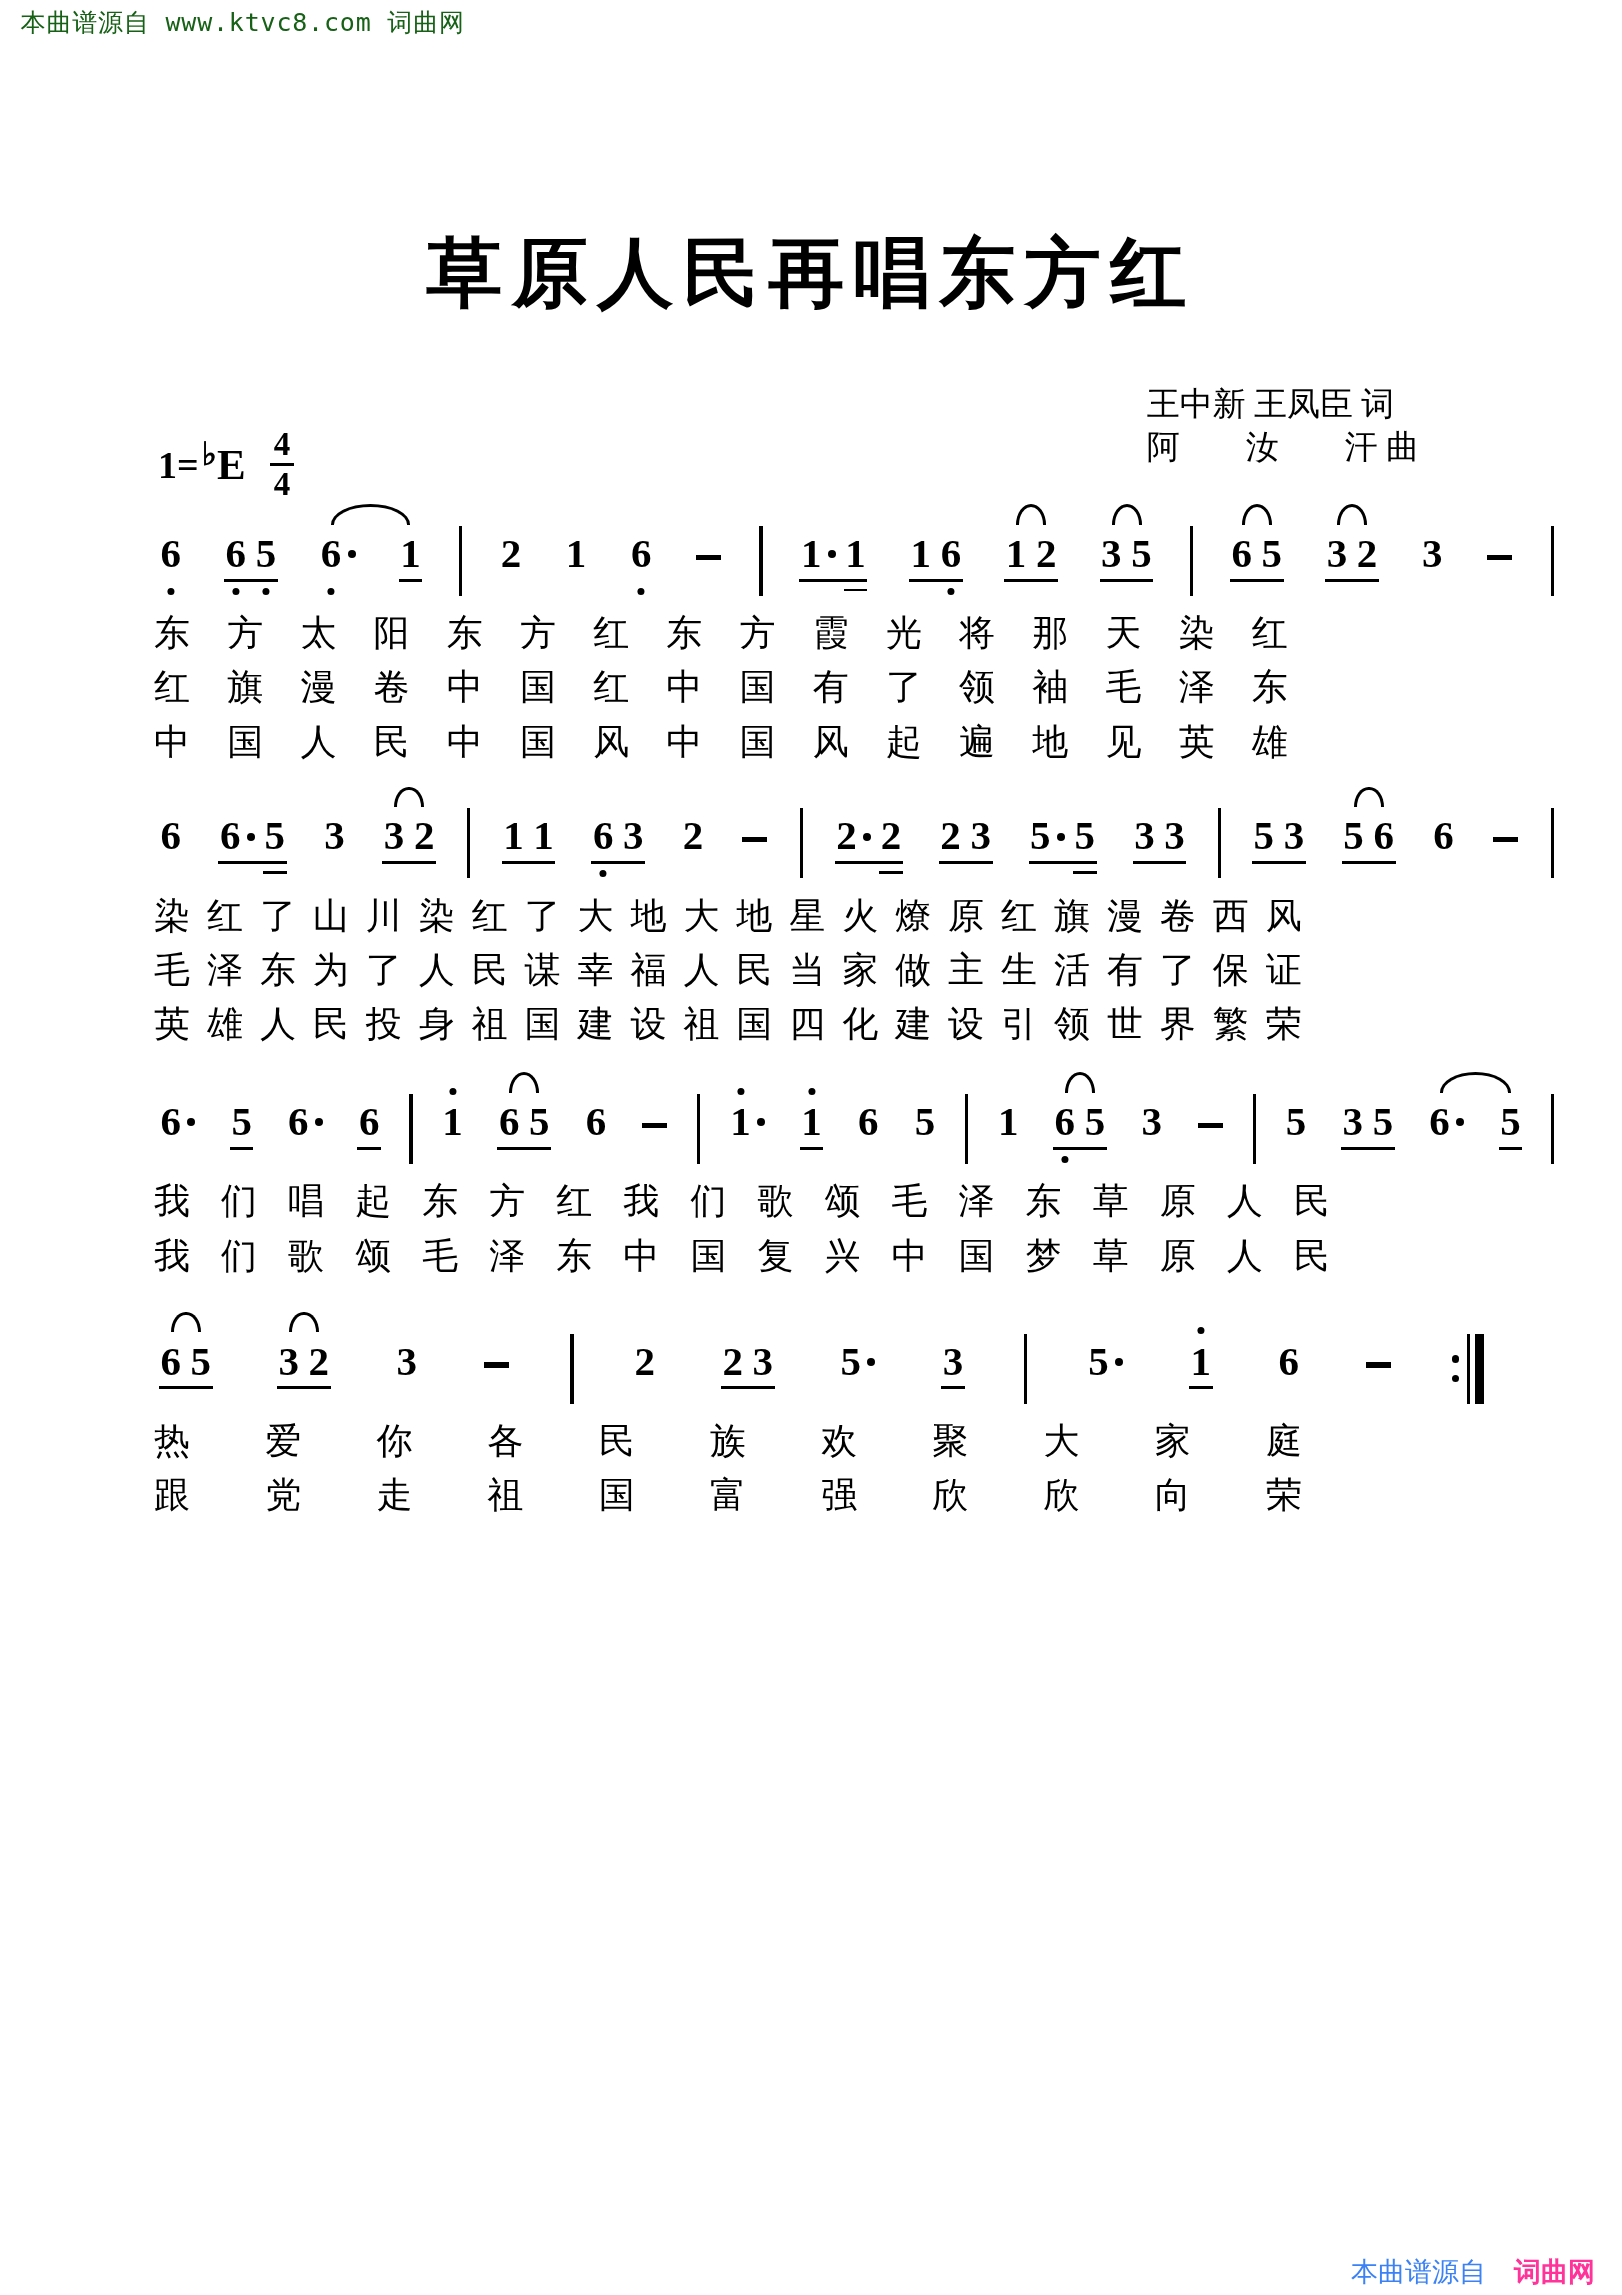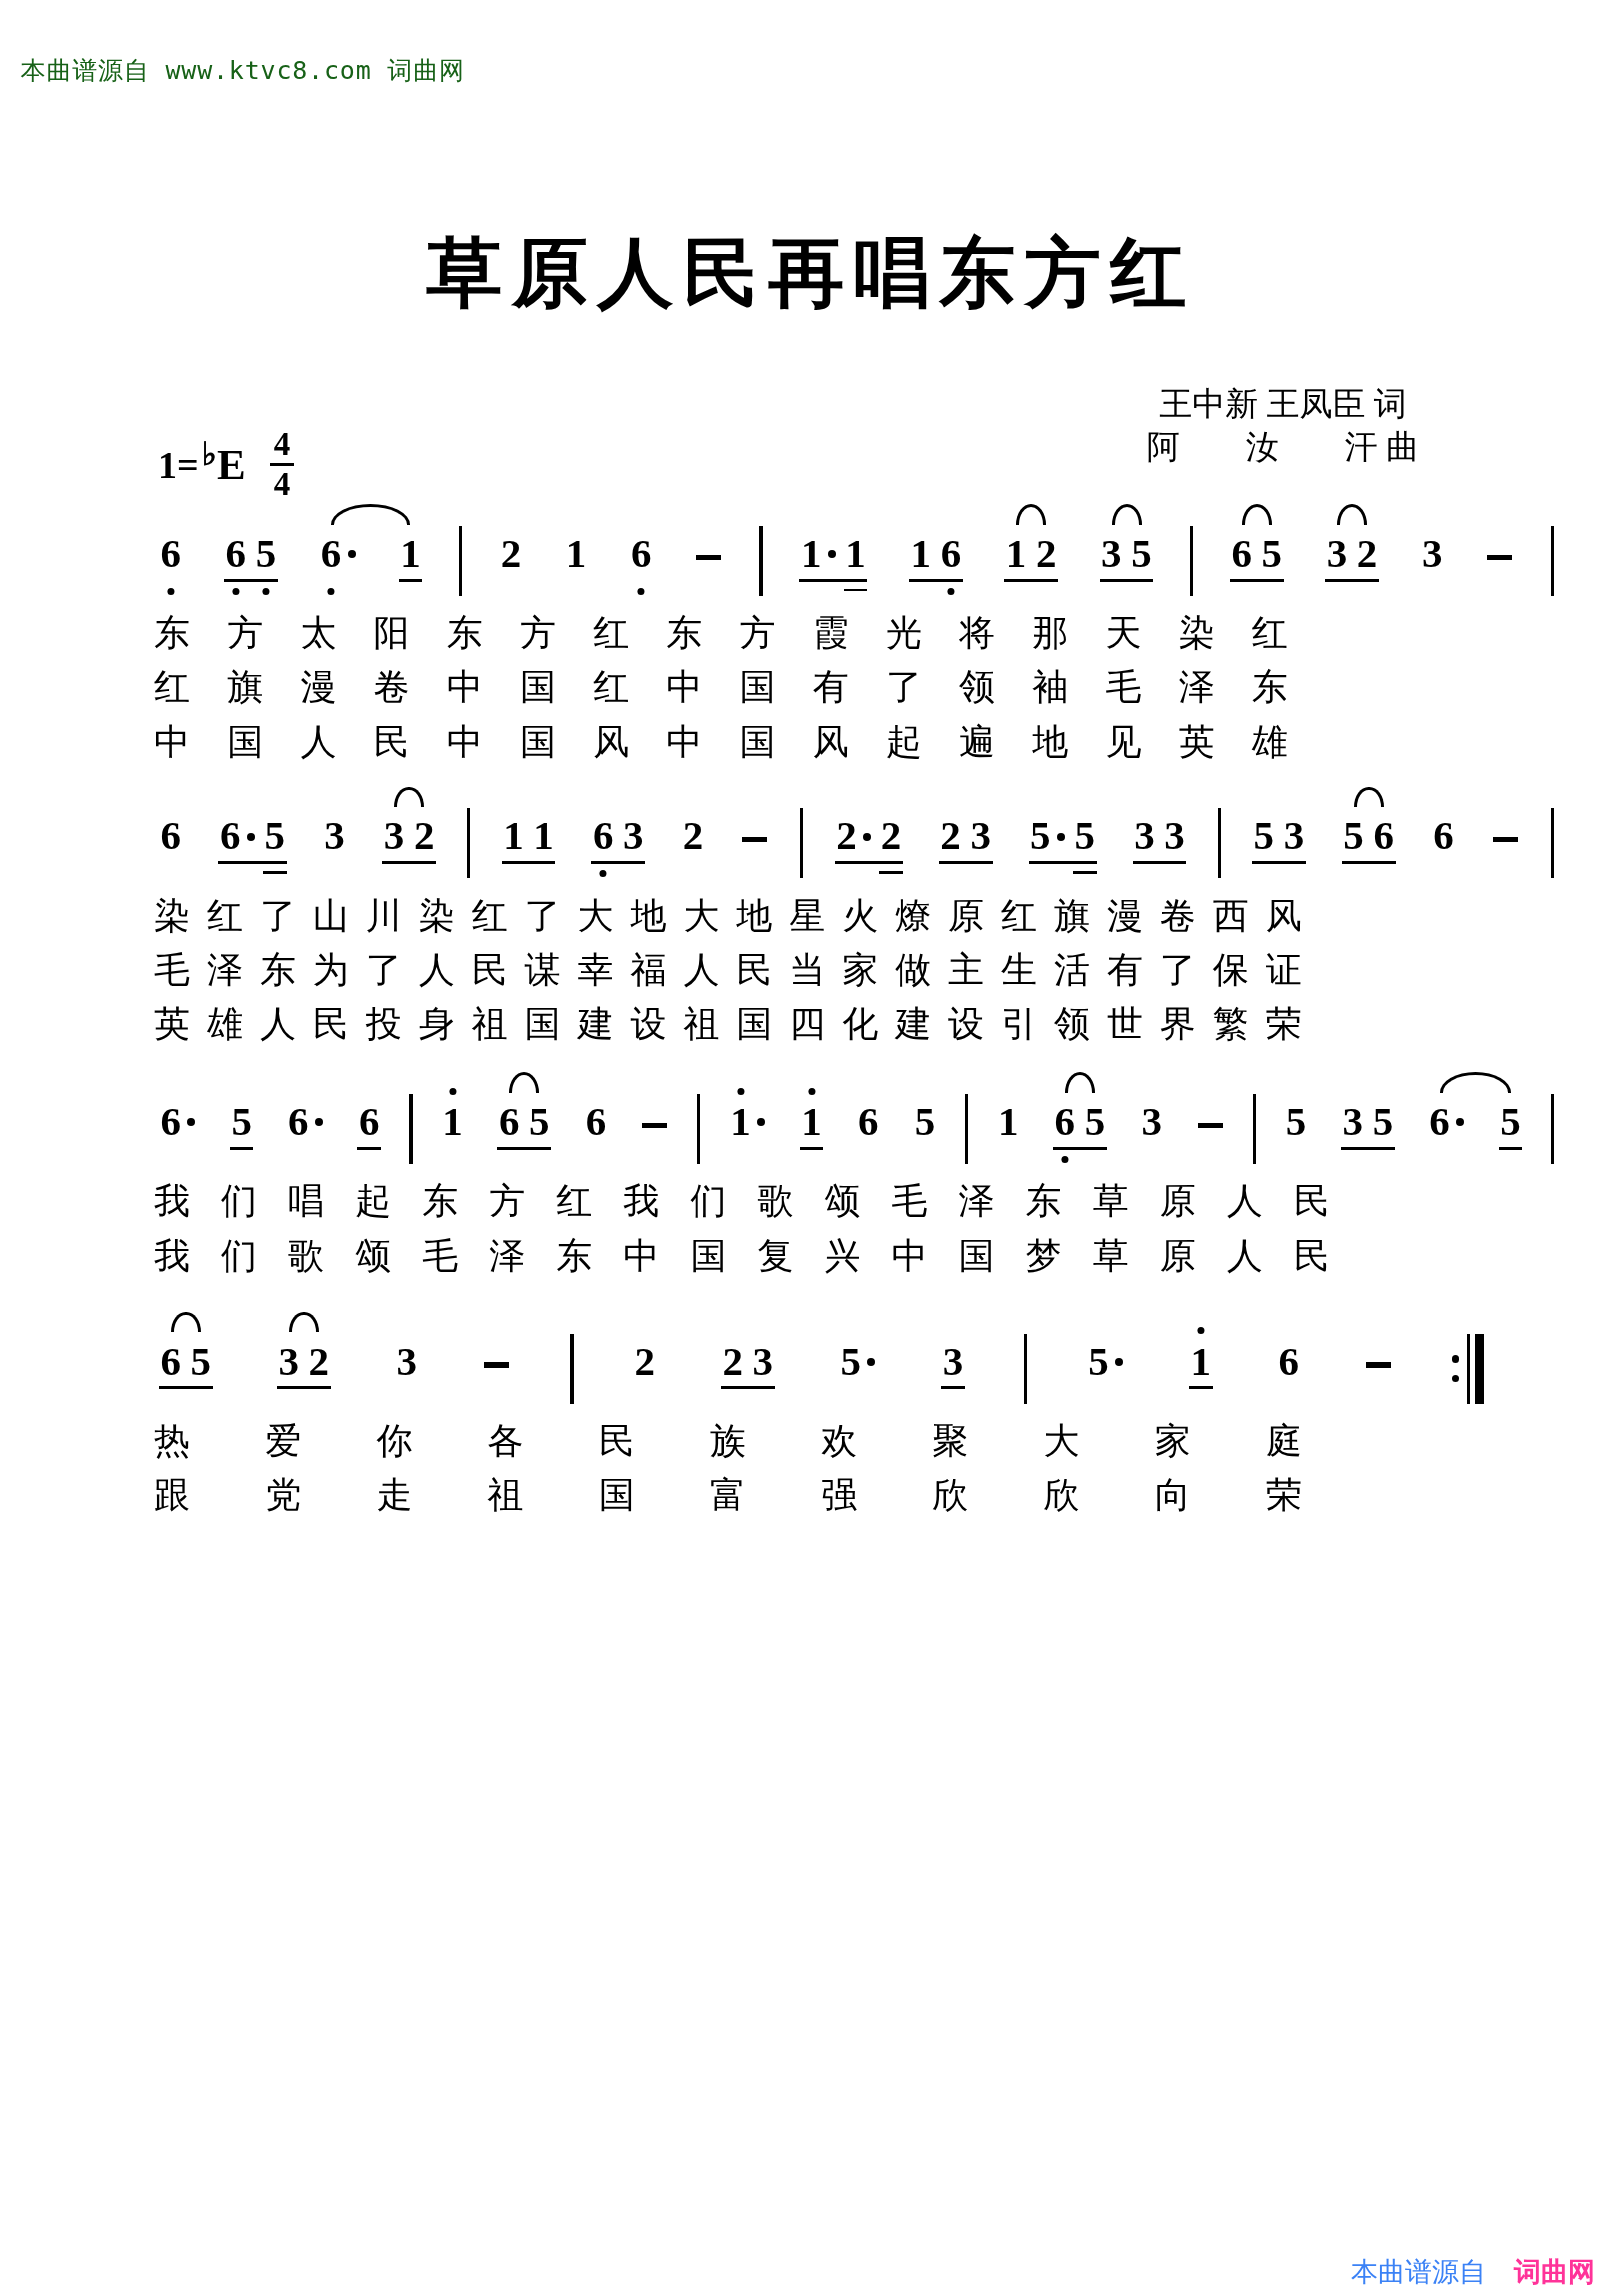--- a/index.html
+++ b/index.html
@@ -6,21 +6,21 @@
   body{width:1622px;height:2295px;position:relative;background:#ffffff;overflow:hidden;
        font-family:"Liberation Serif","DejaVu Serif",serif;color:#000;}
 
   .wm-top{position:absolute;top:6.3px;left:20.6px;font:400 25px "DejaVu Sans Mono","Liberation Mono",monospace;letter-spacing:0.8px;}
   .wm-bottom{position:absolute;top:2254px;right:27px;font:400 27px "Liberation Sans","DejaVu Sans",sans-serif;}
   .wm-bottom .site{margin-left:20.6px;font-weight:700;font-family:Liberation Mono, monospace;}
 
   .song-title{position:absolute;top:223px;left:0;width:1622px;text-align:center;
       font:700 76px "Liberation Serif",serif;letter-spacing:9.5px;margin:0;}
 
-  .credits{position:absolute;top:383px;right:203px;text-align:center;
+  .credits{position:absolute;top:383px;right:203px;text-align:left;
       font:400 33px "Liberation Serif",serif;line-height:1.3;}
 
   .keysig{position:absolute;top:428px;left:158px;font:700 38px "Liberation Serif",serif;display:flex;align-items:center;}
   .keysig .flat{font-size:32px;position:relative;top:-11px;margin-left:3.2px;}
   .keysig .keynote{font-size:43px;}
   .frac{display:inline-flex;flex-direction:column;align-items:center;margin-left:24px;font-size:33px;line-height:1.02;}
   .frac .top{border-bottom:3.2px solid #000;padding:0 4px 1.6px 4px;}
   .frac .bot{padding-top:1.6px;}
 
   .score{position:absolute;left:154px;top:490px;width:1400px;}
@@ -49,21 +49,21 @@
         border-radius:50% 50% 0 0 / 100% 100% 0 0;box-sizing:border-box;}
   i{font-style:normal;}
 
   .lyric-row{display:flex;justify-content:space-between;font:400 36px "Liberation Serif",serif;margin-top:12.7px;}
   .lyric-row.first{margin-top:17.4px;}
   .syl{display:inline-block;line-height:1.15;}
 </style>
 </head>
 <body>
 
-<div class="wm-top" style="color: rgb(23, 97, 23); margin-top: 48px;">本曲谱源自 www.ktvc8.com 词曲网</div>
+<div class="wm-top" style="color: rgb(23, 97, 23);">本曲谱源自 www.ktvc8.com 词曲网</div>
 
 <h1 class="song-title">草原人民再唱东方红</h1>
 
 <div class="credits">
   <div>王中新 王凤臣 词</div>
   <div>阿　　汝　　汗 曲</div>
 </div>
 
 <div class="keysig">
   <span>1=</span>

